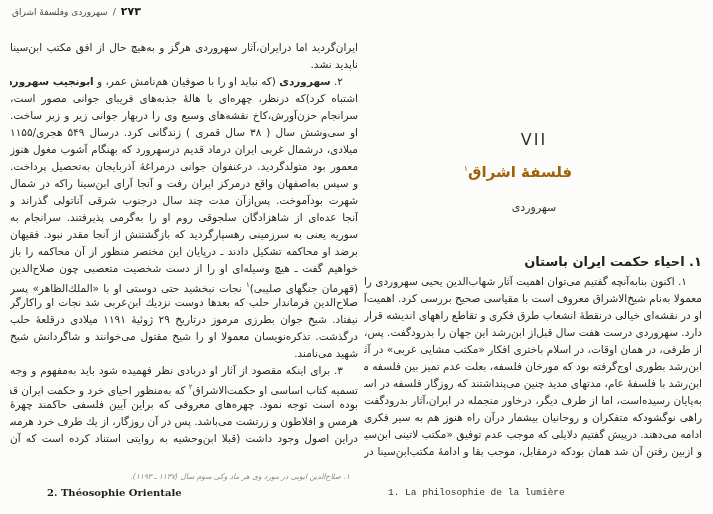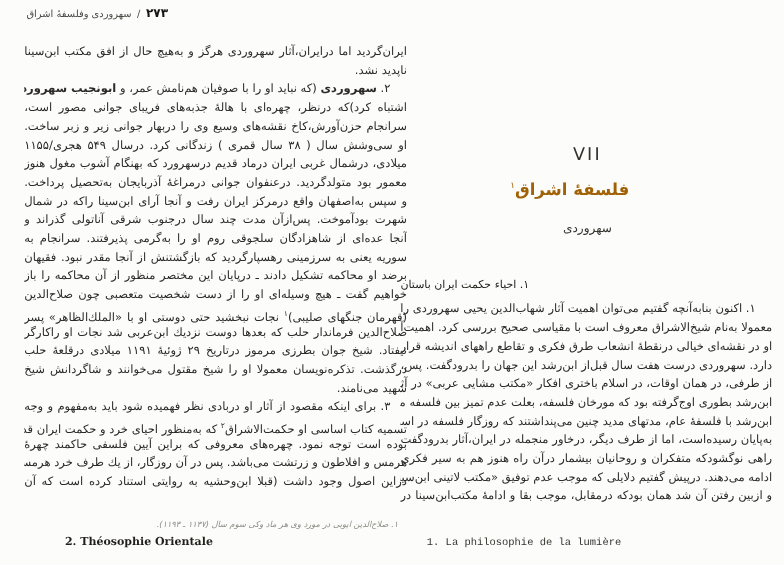--- a/index.html
+++ b/index.html
@@ -3,21 +3,21 @@
 <meta charset="utf-8">
 <style>
   html,body{margin:0;padding:0;}
   body{background:#e8e8e6;}
   .scan{
     position:relative;width:713px;height:514px;overflow:hidden;
     background:#fcfcfa;color:#2b2a26;
     font-family:"DejaVu Sans",sans-serif;
   }
   
-  .page-left{position:absolute;left:16px;top:0;width:358px;height:496px;}
+  .page-left{position:absolute;left:4px;top:0;width:358px;height:496px;}
   .running-header{
     position:absolute;left:8px;top:5px;display:flex;align-items:baseline;gap:5px;
     font-size:9px;color:#4a4943;
   }
   .running-header .pgnum{font-weight:bold;font-size:11px;color:#161511;letter-spacing:1px;}
   .body-lines{position:absolute;overflow:hidden;}
   .body-lines.left{left:6px;top:39px;width:348px;height:412px;}
   .body-lines.right{left:364px;top:273px;width:338px;height:190px;}
   .line{
     direction:rtl;height:17px;line-height:17px;font-size:10.5px;
@@ -45,22 +45,22 @@
   .chapter-title{
     position:absolute;left:346px;top:163px;width:344px;text-align:center;direction:rtl;
     font-size:15px;font-weight:bold;color:#a16207;
   }
   .chapter-title .sup{font-size:8px;vertical-align:super;font-weight:normal;}
   .chapter-subtitle{
     position:absolute;left:362px;top:201px;width:344px;text-align:center;direction:rtl;
     font-size:11px;color:#33322d;
   }
   .section-heading{
-    position:absolute;left:364px;top:254px;width:338px;direction:rtl;text-align:left;
-    font-size:10px;font-weight:normal;color:#23221d;white-space:nowrap;
+    position:absolute;left:364px;top:254px;width:338px;direction:rtl;text-align:right;
+    font-size:13px;font-weight:bold;color:#23221d;white-space:nowrap;
   }
   .footnote-latin-right{
     position:absolute;left:388px;top:487px;direction:ltr;
     font-family:Liberation Mono, monospace;font-size:9.5px;color:#33322d;
   }
 </style>
 </head>
 <body>
 
 <div class="scan">

